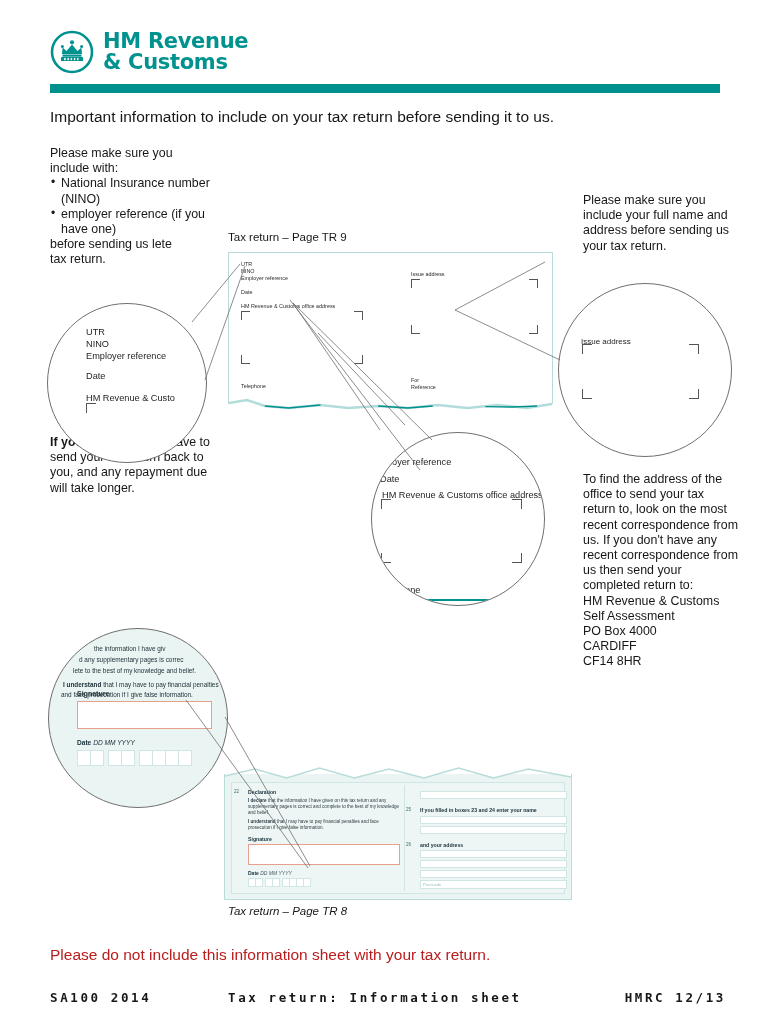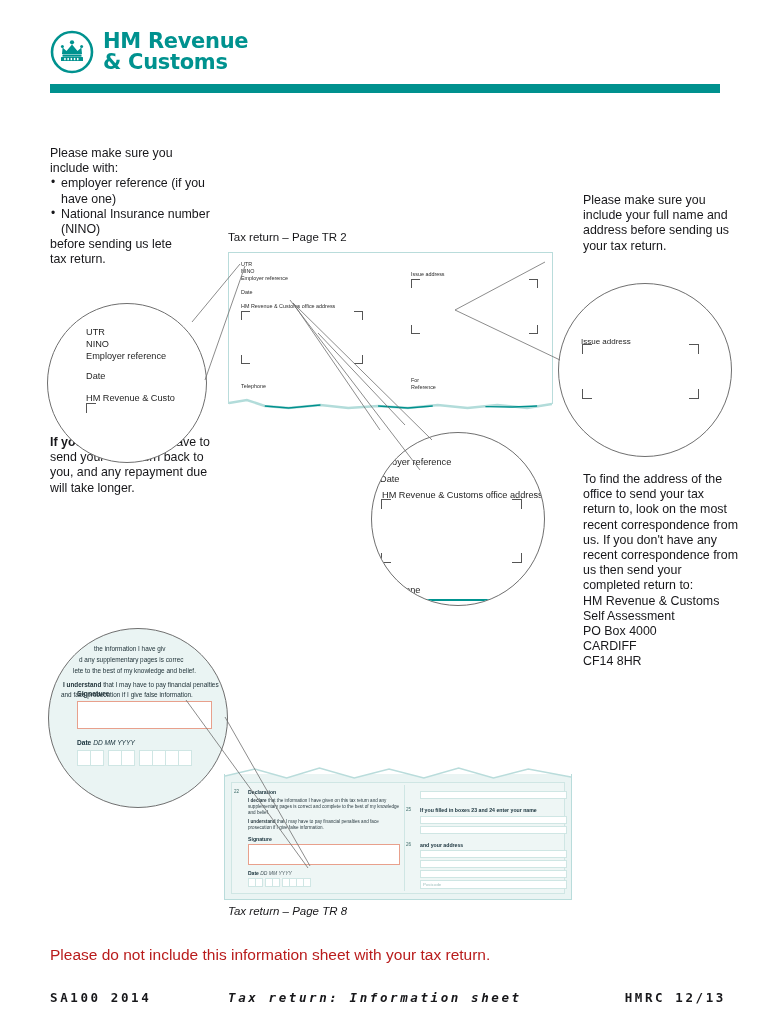--- a/index.html
+++ b/index.html
@@ -325,21 +325,21 @@
   .footer-meta {
     position: absolute;
     top: 990px;
     font-size: 12.5px;
     font-weight: bold;
     letter-spacing: 2.6px;
     color: #17171a;
     font-family: "DejaVu Sans Mono", monospace;
   }
   #footer-left   { left: 50px; }
-  #footer-center { left: 228px; font-style: italic; }
+  #footer-center { left: 228px; }
   #footer-right  { right: 44px; padding-left: 6px; }
 </style>
 </head>
 <body>
 
 <div id="page">
 
   <div id="logo-area">
     <svg id="crown-icon" viewBox="0 0 44 44">
       <circle cx="22" cy="22" r="20" fill="none" stroke="#00928f" stroke-width="2.6"></circle>
@@ -360,27 +360,28 @@
       </g>
     </svg>
     <div id="logo-wordmark">
       <span>HM Revenue</span>
       <span>&amp; Customs</span>
     </div>
   </div>
 
   <div id="teal-bar"></div>
 
+  <div id="page-title">Important information to include on your tax return before sending it to us.</div>
 
   <div id="intro-block" class="text-block">
     <p>Please make sure you</p>
     <p>include with:</p>
     <ul class="bullets">
+      <li>National Insurance number (NINO)</li>
       <li>employer reference (if you have one)</li>
-      <li>National Insurance number (NINO)</li>
     </ul>
     <p>before sending us lete</p>
     <p>tax return.</p>
   </div>
 
   <div id="name-block" class="text-block">
     <p>Please make sure you include your full name and address before sending us your tax return.</p>
   </div>
 
   <div id="dont-block" class="text-block">
@@ -390,21 +391,21 @@
 
   <div id="office-block" class="text-block">
     <p>To find the address of the office to send your tax return to, look on the most recent correspondence from us. If you don't have any recent correspondence from us then send your completed return to:</p>
     <p>HM Revenue &amp; Customs</p>
     <p>Self Assessment</p>
     <p>PO Box 4000</p>
     <p>CARDIFF</p>
     <p>CF14 8HR</p>
   </div>
 
-  <div id="caption-tr1" class="form-caption">Tax return – Page TR 2</div>
+  <div id="caption-tr1" class="form-caption">Tax return – Page TR 9</div>
   <div id="form-tr1">
     <div class="form-label" style="left:12px; top:8px;">UTR</div>
     <div class="form-label" style="left:12px; top:15px;">NINO</div>
     <div class="form-label" style="left:12px; top:22px;">Employer reference</div>
     <div class="form-label" style="left:12px; top:36px;">Date</div>
     <div class="form-label" style="left:12px; top:50px;">HM Revenue &amp; Customs office address</div>
     <div class="bracket tl" style="left:12px; top:58px;"></div>
     <div class="bracket tr" style="left:125px; top:58px;"></div>
     <div class="bracket bl" style="left:12px; top:102px;"></div>
     <div class="bracket br" style="left:125px; top:102px;"></div>

